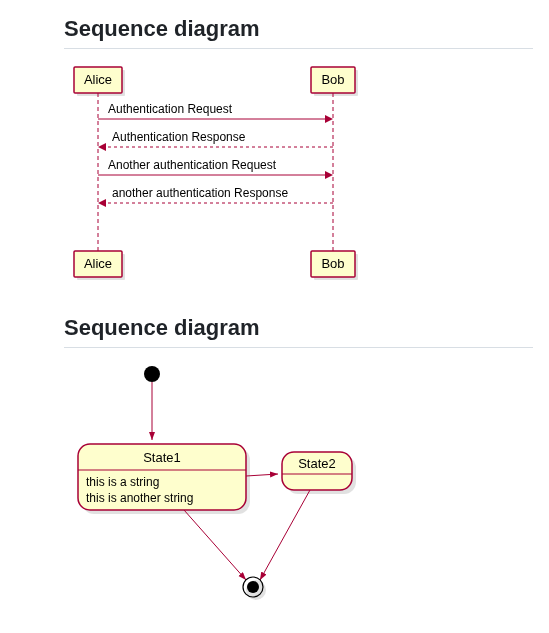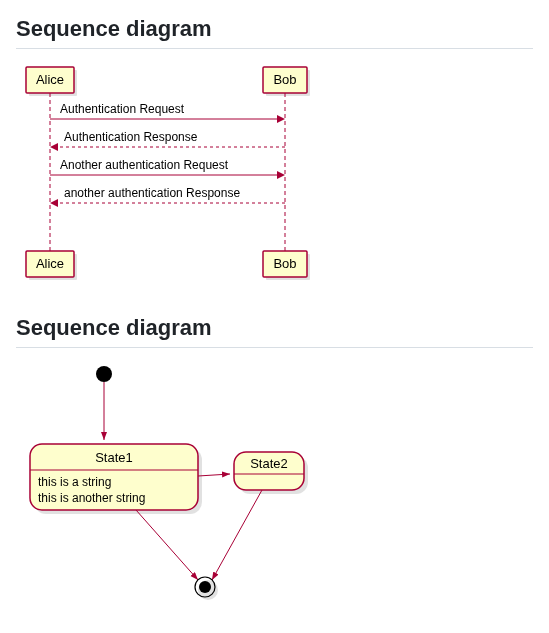--- a/index.html
+++ b/index.html
@@ -13,20 +13,21 @@
   }
   h2.section-title {
     font-size: 22px;
     font-weight: 600;
     margin: 0 0 8px 0;
     padding-bottom: 6px;
     border-bottom: 1px solid #d8dee4;
   }
   .diagram-block {
     margin-bottom: 28px;
+    margin-left: 48px;
   }
   svg { display: block; }
   .actor-box {
     fill: #fefecd;
     stroke: #a80036;
     stroke-width: 1.5;
   }
   .actor-text {
     font-size: 13px;
     fill: #000;

